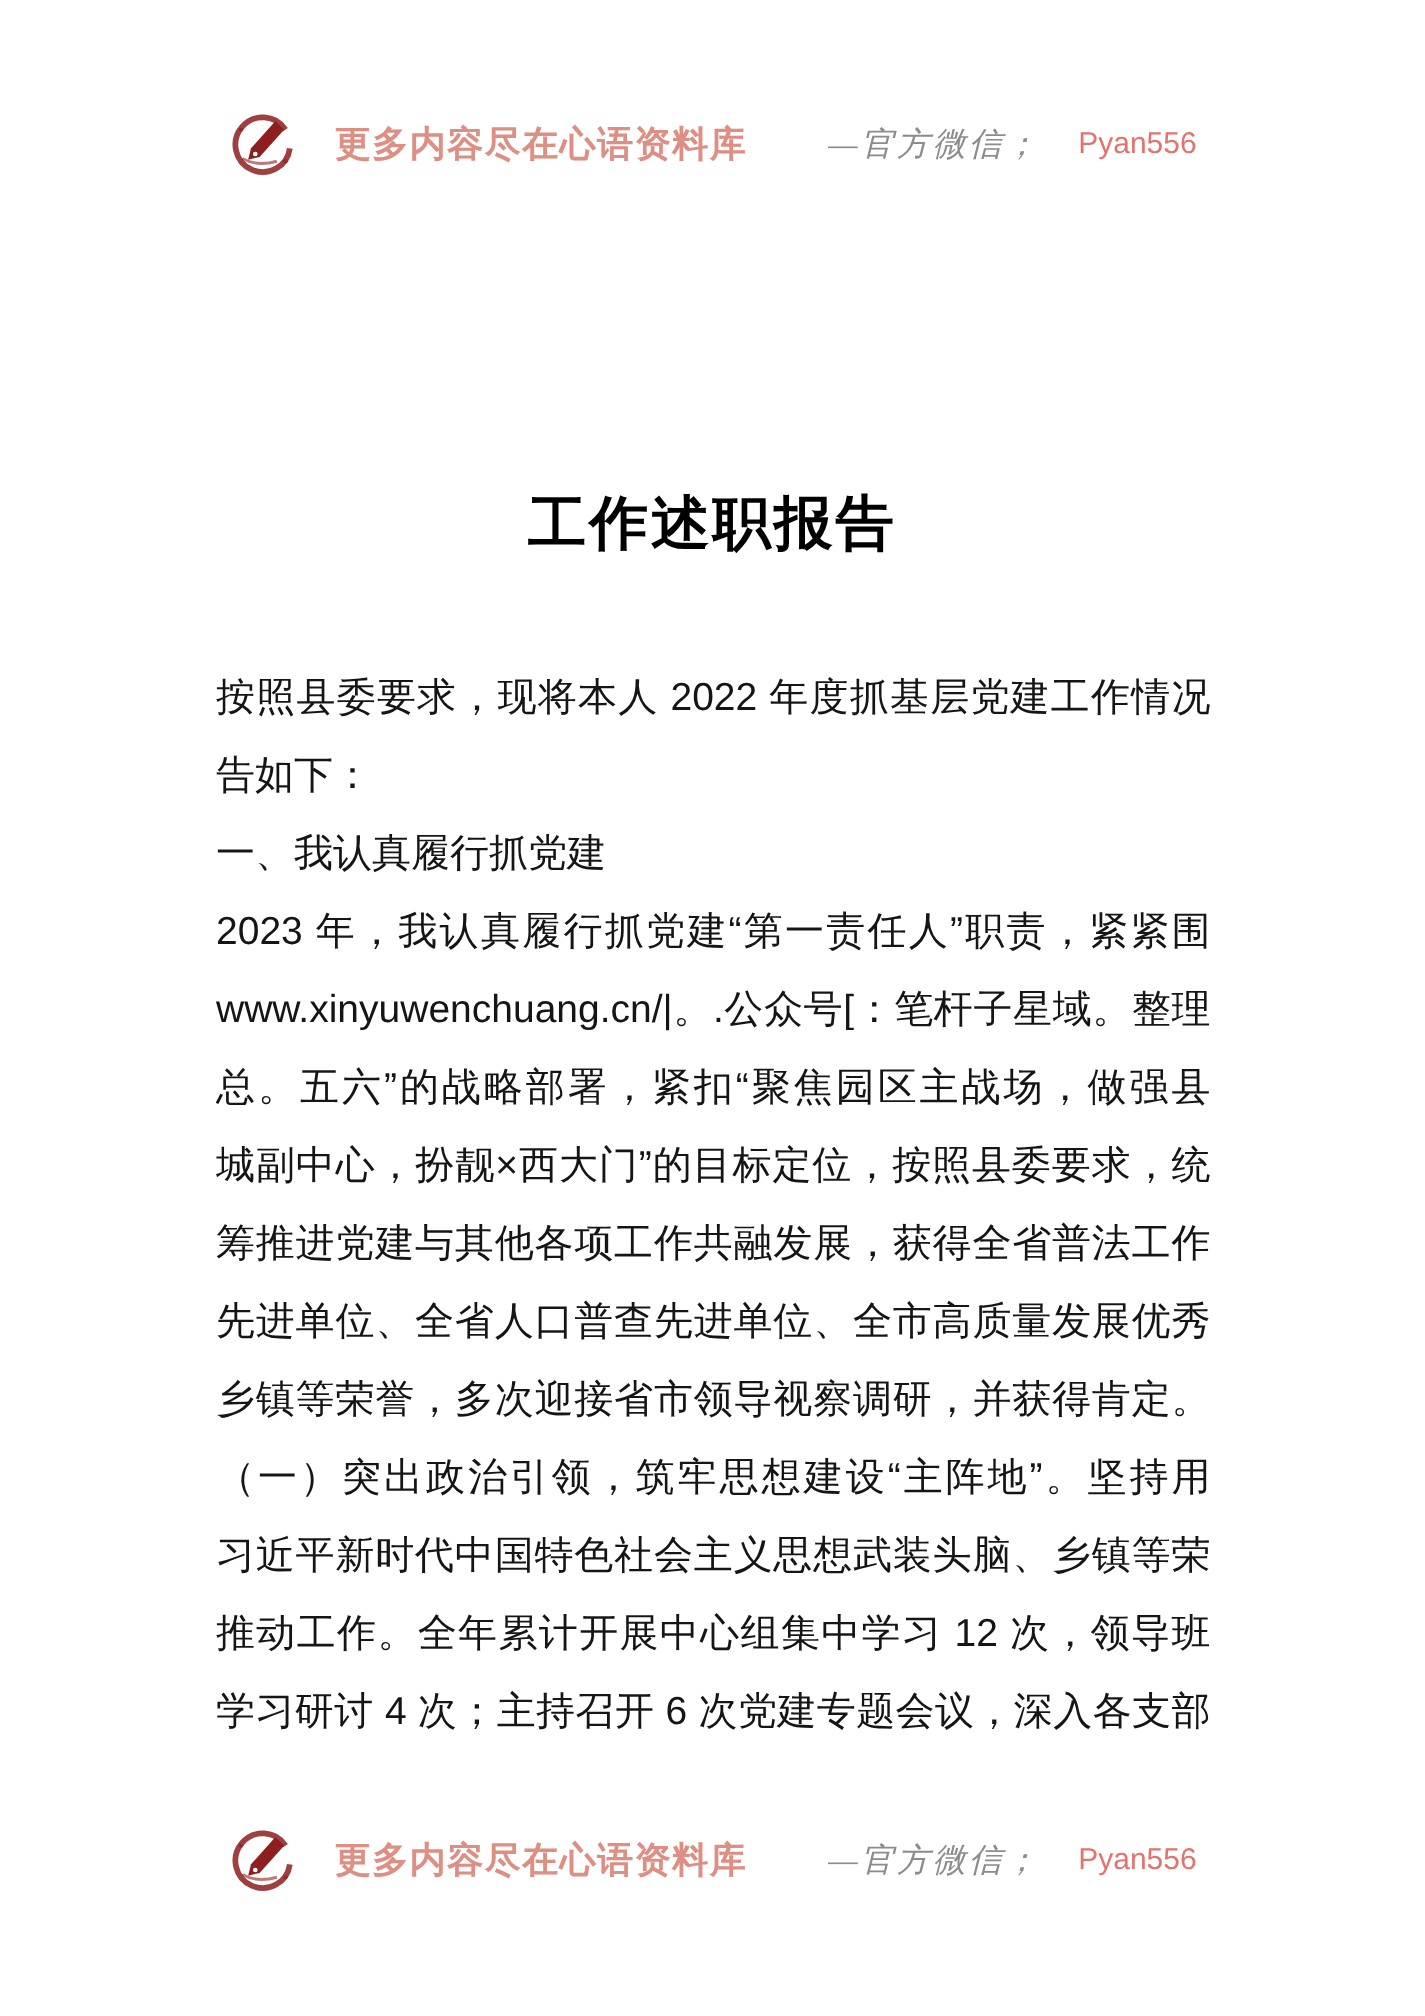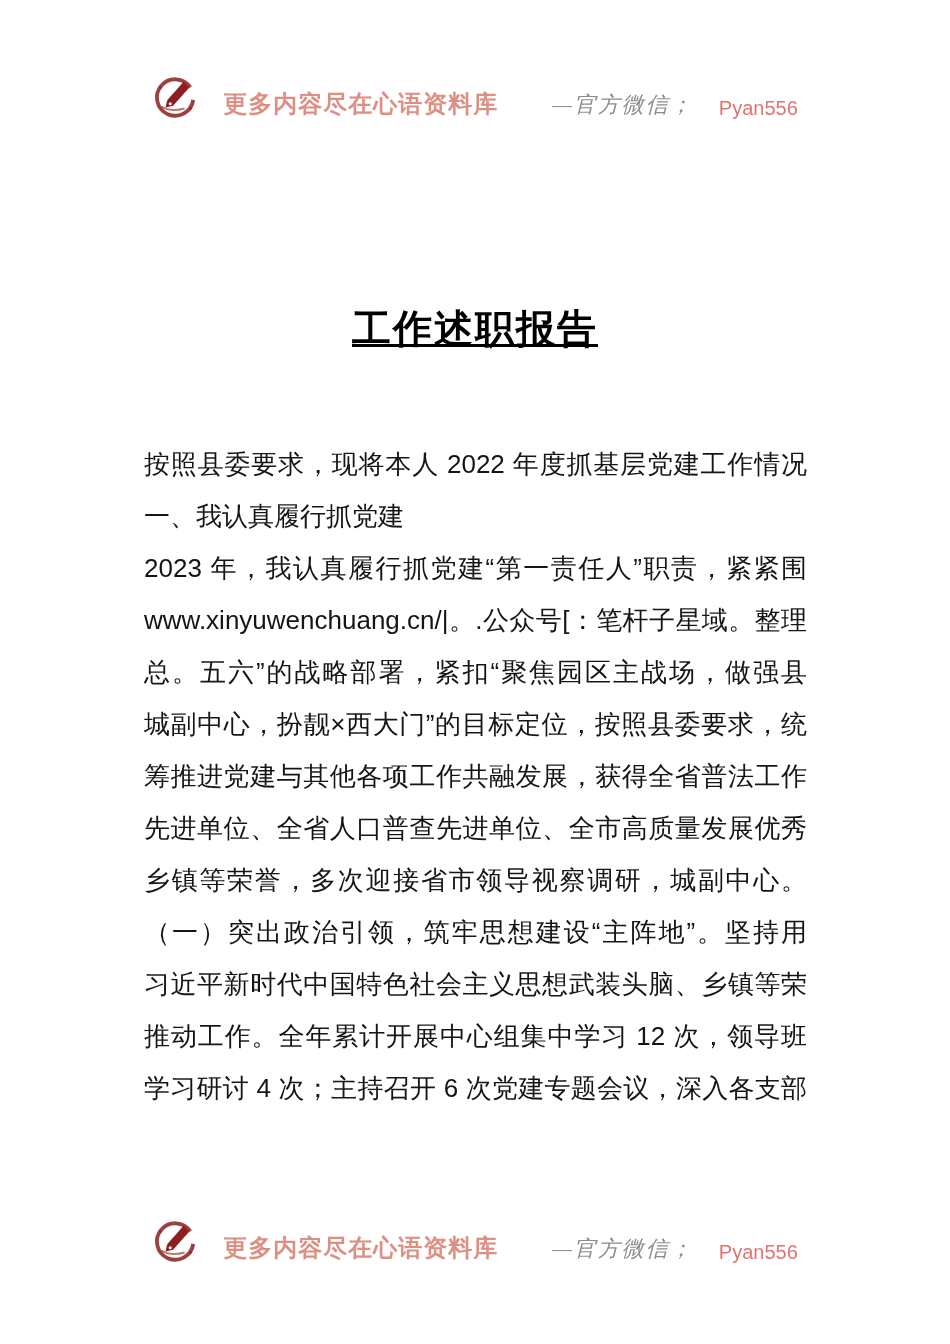--- a/index.html
+++ b/index.html
@@ -12,21 +12,21 @@
     overflow: hidden;
     font-family: "Liberation Sans", sans-serif;
   }
   
   .watermark {
     position: absolute;
     left: 0; right: 0;
     height: 48px;
     display: flex;
     justify-content: center;
-    align-items: flex-end;
+    align-items: center;
     gap: 25px;
     white-space: nowrap;
   }
   .wm-top { top: 72px; }
   .wm-bottom { top: 1216px; }
   .wm-logo { width: 46px; height: 46px; flex: 0 0 auto; }
   .wm-brand {
     font-family: "Liberation Serif", serif;
     font-size: 24px;
     font-weight: bold;
@@ -51,21 +51,21 @@
     position: absolute;
     left: 0; right: 0;
     text-align: center;
     font-family: "Liberation Sans", sans-serif;
     font-weight: 700;
     font-size: 39px;
     color: #000000;
     letter-spacing: 2px;
   }
   .title-line1 { top: 166px; }
-  .title-line2 { top: 302px; text-decoration: underline; }
+  .title-line2 { top: 322px; }
   
   .doc-body {
     position: absolute;
     top: 438px;
     left: 144px;
     width: 663px;
     font-family: "Liberation Sans", sans-serif;
     font-size: 26px;
     line-height: 52px;
     color: #151515;
@@ -98,28 +98,29 @@
     </svg>
     <span class="wm-brand">更多内容尽在心语资料库</span>
     <span class="wm-label">—官方微信；</span>
     <span class="wm-account">Pyan556</span>
   </div>
 
   <div class="doc-title title-line2">工作述职报告</div>
 
   <div class="doc-body">
     <div class="line just">按照县委要求，现将本人 2022 年度抓基层党建工作情况报</div>
+    <div class="line">告如下：</div>
     <div class="line">一、我认真履行抓党建</div>
     <div class="line just">2023 年，我认真履行抓党建“第一责任人”职责，紧紧围</div>
     <div class="line just">www.xinyuwenchuang.cn/|。.公众号[：笔杆子星域。整理汇</div>
     <div class="line just">总。五六”的战略部署，紧扣“聚焦园区主战场，做强县</div>
     <div class="line just">城副中心，扮靓×西大门”的目标定位，按照县委要求，统</div>
     <div class="line just">筹推进党建与其他各项工作共融发展，获得全省普法工作</div>
     <div class="line just">先进单位、全省人口普查先进单位、全市高质量发展优秀</div>
-    <div class="line just">乡镇等荣誉，多次迎接省市领导视察调研，城副中心。</div>
+    <div class="line just">乡镇等荣誉，多次迎接省市领导视察调研，并获得肯定。</div>
     <div class="line just">（一）突出政治引领，筑牢思想建设“主阵地”。坚持用</div>
     <div class="line just">习近平新时代中国特色社会主义思想武装头脑、乡镇等荣誉</div>
     <div class="line just">推动工作。全年累计开展中心组集中学习 12 次，领导班子</div>
     <div class="line just">学习研讨 4 次；主持召开 6 次党建专题会议，深入各支部指</div>
   </div>
 
   <div class="watermark wm-bottom">
     <svg class="wm-logo" viewBox="0 0 48 48">
       <g fill="none" stroke="#8e1f1f">
         <path d="M 40 14 A 19 19 0 1 0 43 27" stroke-width="4" opacity="0.85"></path>

